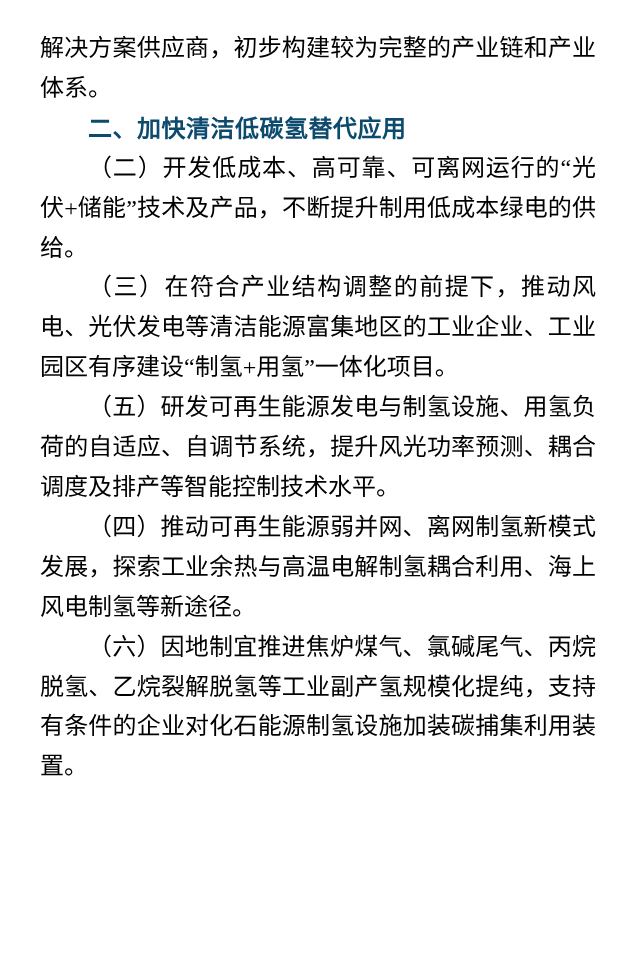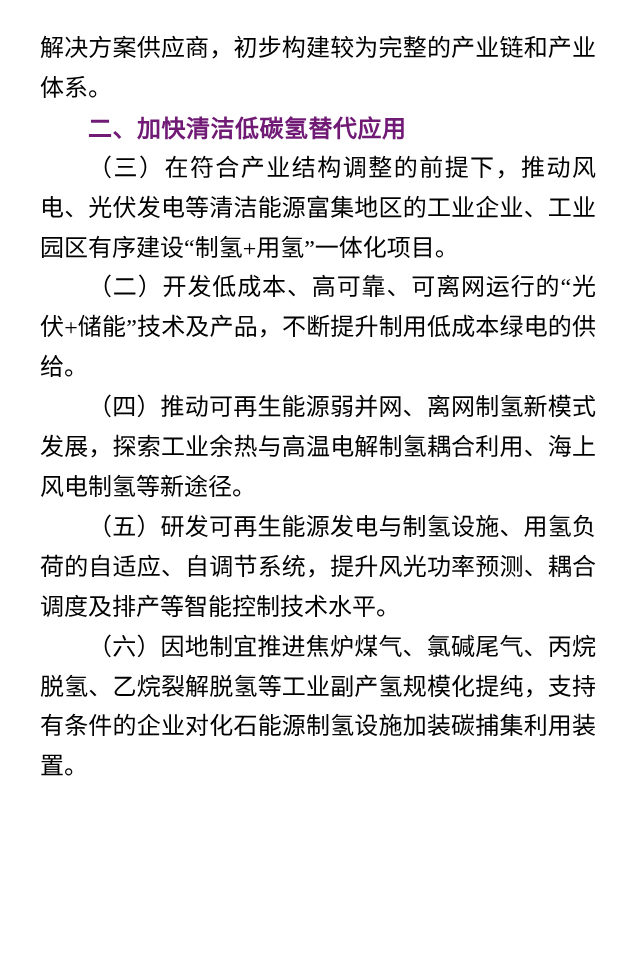--- a/index.html
+++ b/index.html
@@ -35,30 +35,30 @@
   .para.continued {
     text-indent: 0;
   }
   .heading {
     margin: 0;
     font-family: "Liberation Sans", "DejaVu Sans", sans-serif;
     font-weight: 700;
     font-size: 24px;
     line-height: 39.9px;
     text-indent: 2em;
-    color: #701a75;
+    color: #0c4a6e;
     letter-spacing: 0.5px;
   }
 </style>
 </head>
 <body>
 
 <div class="page">
   <div class="doc-body">
       <p class="para continued">解决方案供应商，初步构建较为完整的产业链和产业体系。</p>
       <p class="heading">二、加快清洁低碳氢替代应用</p>
+      <p class="para">（二）开发低成本、高可靠、可离网运行的“光伏+储能”技术及产品，不断提升制用低成本绿电的供给。</p>
       <p class="para">（三）在符合产业结构调整的前提下，推动风电、光伏发电等清洁能源富集地区的工业企业、工业园区有序建设“制氢+用氢”一体化项目。</p>
-      <p class="para">（二）开发低成本、高可靠、可离网运行的“光伏+储能”技术及产品，不断提升制用低成本绿电的供给。</p>
+      <p class="para">（五）研发可再生能源发电与制氢设施、用氢负荷的自适应、自调节系统，提升风光功率预测、耦合调度及排产等智能控制技术水平。</p>
       <p class="para">（四）推动可再生能源弱并网、离网制氢新模式发展，探索工业余热与高温电解制氢耦合利用、海上风电制氢等新途径。</p>
-      <p class="para">（五）研发可再生能源发电与制氢设施、用氢负荷的自适应、自调节系统，提升风光功率预测、耦合调度及排产等智能控制技术水平。</p>
       <p class="para">（六）因地制宜推进焦炉煤气、氯碱尾气、丙烷脱氢、乙烷裂解脱氢等工业副产氢规模化提纯，支持有条件的企业对化石能源制氢设施加装碳捕集利用装置。</p>
     </div>
 </div>
 
 </body></html>

